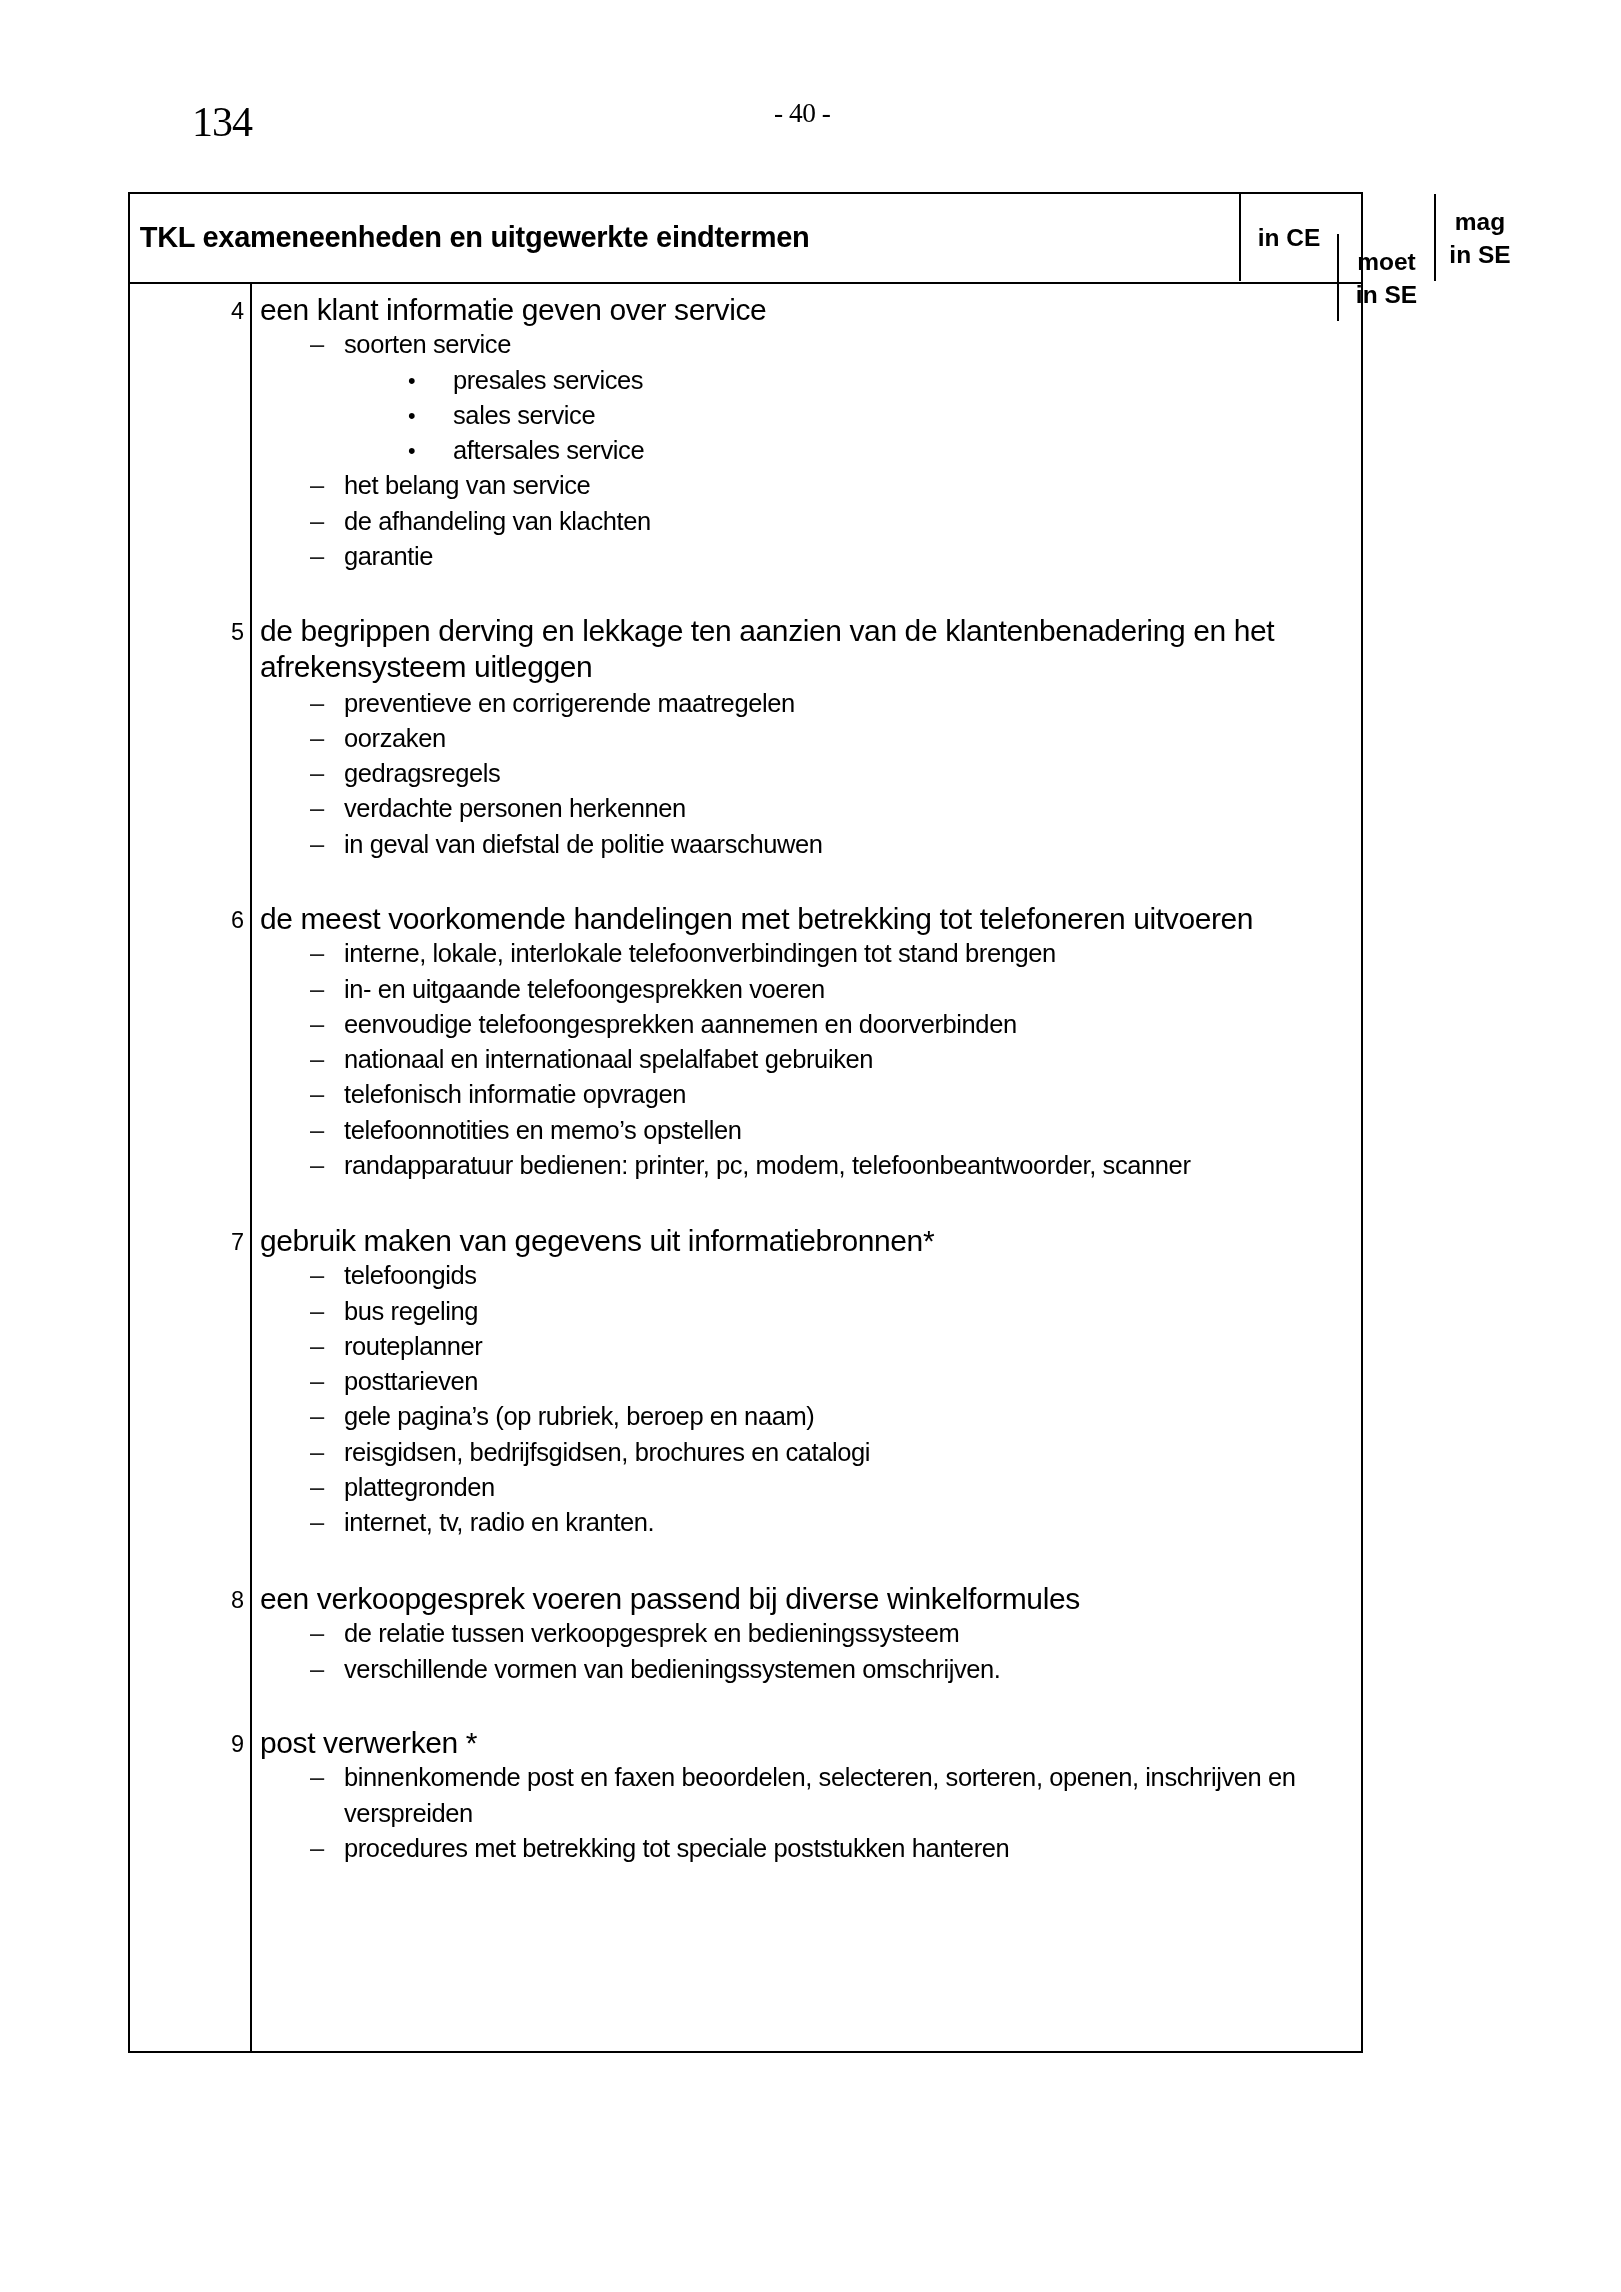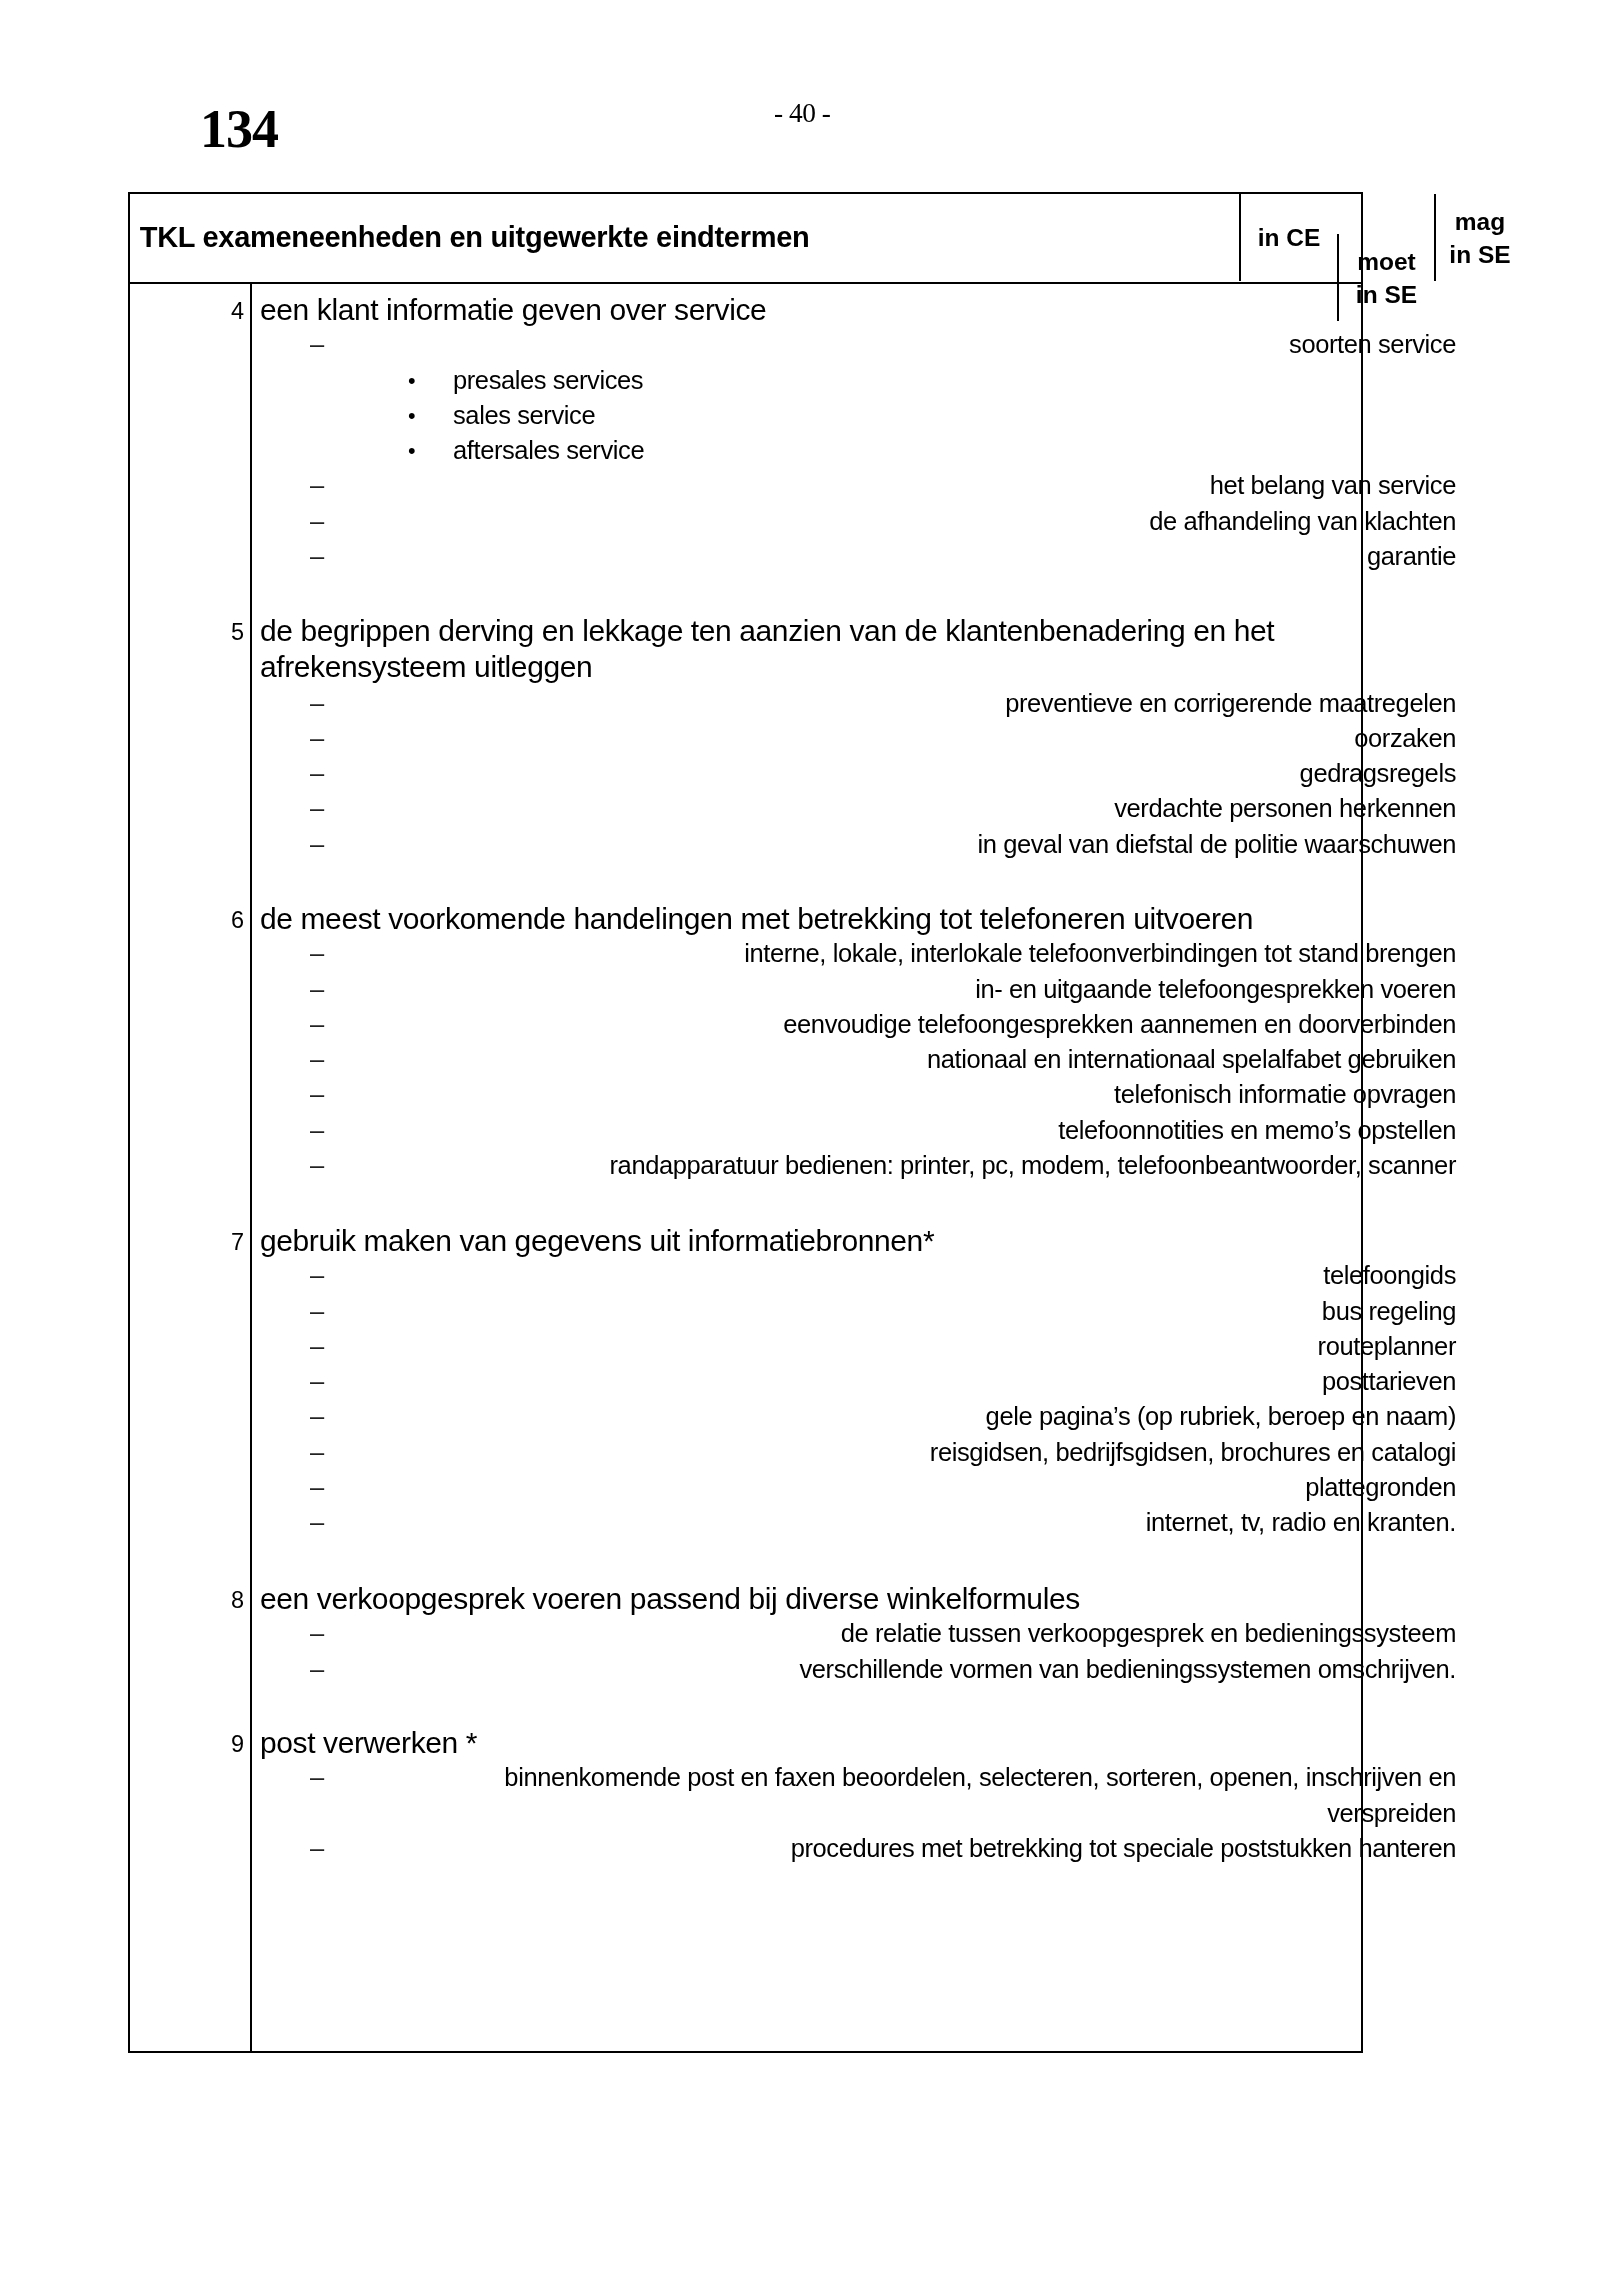--- a/index.html
+++ b/index.html
@@ -13,24 +13,23 @@
       position: relative;
       overflow: hidden;
       color: #000000;
       font-family: "Liberation Sans", sans-serif;
     }
     .page-number {
       position: absolute;
       left: 192px;
       top: 98px;
       font-family: "Liberation Serif", serif;
-      font-weight: bold;
-      font-size: 54px;
+      font-weight: normal;
+      font-size: 42px;
       letter-spacing: -1px;
-      margin-left: 8px;
     }
     .page-center {
       position: absolute;
       left: 774px;
       top: 98px;
       font-family: "Liberation Serif", serif;
       font-size: 27.4px;
       letter-spacing: -0.5px;
     }
     .table {
@@ -124,23 +123,22 @@
       font-size: 25.5px;
       color: #222;
     }
     .bullet {
       position: absolute;
       left: 278px;
       font-size: 21.6px;
     }
     .sub-text {
       position: absolute;
-      left: 228px;
+      left: 214px;
       width: 1098px;
-      text-align: right;
     }
     .subsub-text {
       position: absolute;
       left: 323px;
     }
   </style>
 </head>
 <body>
 
 <div class="page-number">134</div>

